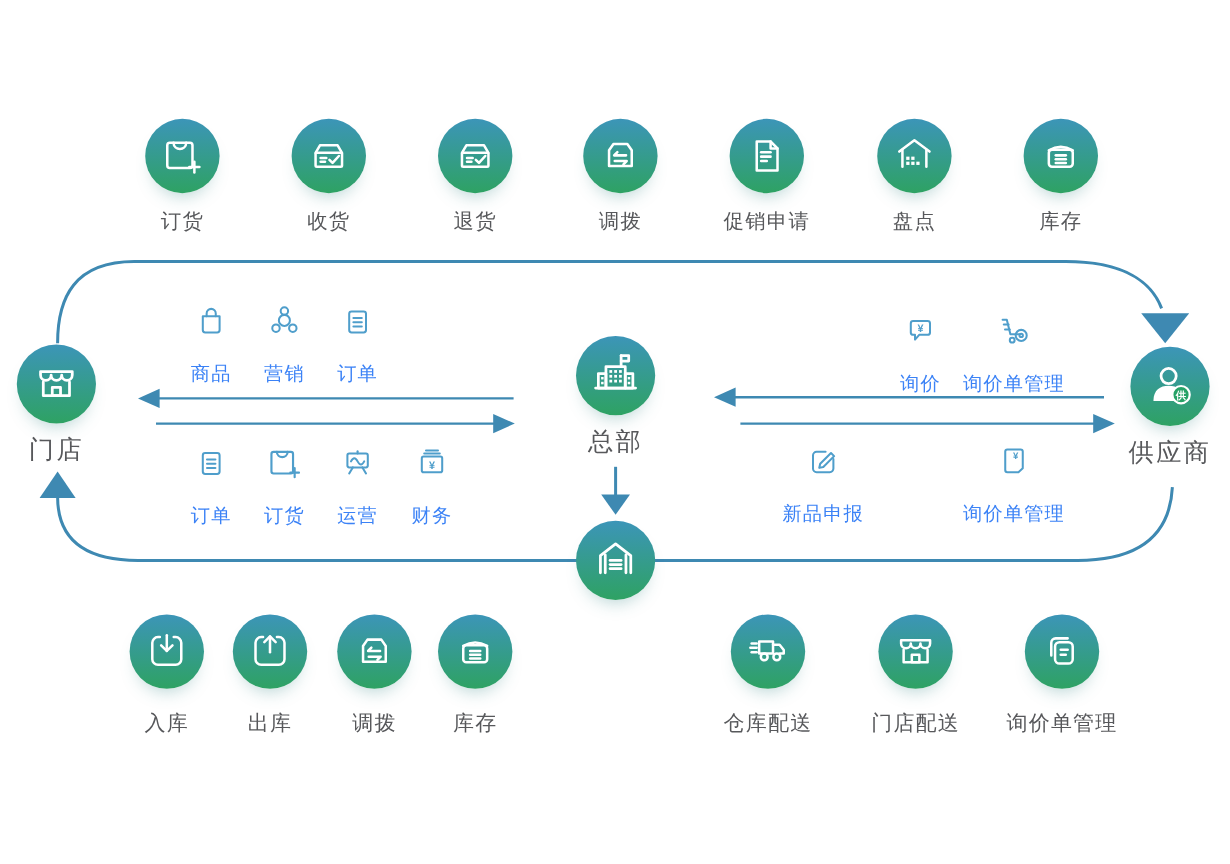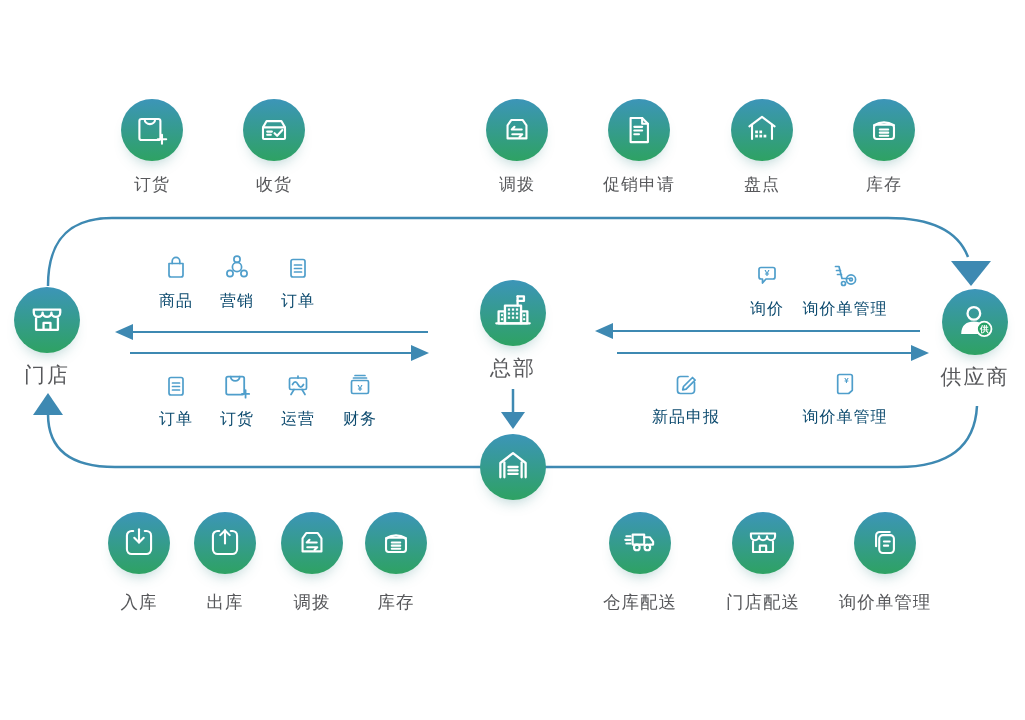--- a/index.html
+++ b/index.html
@@ -11,21 +11,21 @@
   .circle{width:62px;height:62px;border-radius:50%;margin:0 auto;
           background:linear-gradient(180deg,#3C95B8 0%,#2EA263 100%);
           display:flex;align-items:center;justify-content:center;
           box-shadow:0 9px 14px -7px rgba(46,130,130,.35);}
   .c66{width:66px;height:66px;}
   .circle svg{width:42px;height:42px;color:#fff;}
   .c66 svg{width:46px;height:46px;}
   .mini svg{width:36px;height:36px;color:#4F9ECB;display:block;margin:0 auto;}
   .lbl{margin-top:12px;font-size:17px;color:#57585B;letter-spacing:1px;white-space:nowrap;}
   .lbl-node{margin-top:8px;font-size:21px;color:#57585B;letter-spacing:2px;white-space:nowrap;}
-  .lbl-mini{margin-top:5px;font-size:16px;color:#0c4a6e;letter-spacing:1px;white-space:nowrap;}
+  .lbl-mini{margin-top:16px;font-size:16px;color:#3b82f6;letter-spacing:1px;white-space:nowrap;}
   .lbl-bottom{margin-top:16px;font-size:17.5px;color:#57585B;letter-spacing:1px;white-space:nowrap;text-align:center;}
   .sym{fill:none;stroke:currentColor;stroke-width:2;stroke-linecap:round;stroke-linejoin:round;}
   .thin{stroke-width:1.7;}
   .fil{fill:currentColor;stroke:none;}
   .tfil{fill:currentColor;stroke:none;font-family:"Liberation Sans","DejaVu Sans",sans-serif;font-weight:bold;}
   .defs{position:absolute;width:0;height:0;overflow:hidden;}
 </style>
 </head>
 <body>
 
@@ -292,20 +292,28 @@
     <div class="lbl">订货</div>
   </div>
   <div class="item" style="left:214px;top:99px">
     <div class="circle">
         <svg viewBox="0 0 40 40">
           <use href="#i-box-check"></use>
         </svg>
       </div>
     <div class="lbl">收货</div>
   </div>
+  <div class="item" style="left:336px;top:99px">
+    <div class="circle">
+        <svg viewBox="0 0 40 40">
+          <use href="#i-box-check"></use>
+        </svg>
+      </div>
+    <div class="lbl">退货</div>
+  </div>
   <div class="item" style="left:457px;top:99px">
     <div class="circle">
         <svg viewBox="0 0 40 40">
           <use href="#i-box-swap"></use>
         </svg>
       </div>
     <div class="lbl">调拨</div>
   </div>
   <div class="item" style="left:702px;top:99px">
     <div class="circle">

